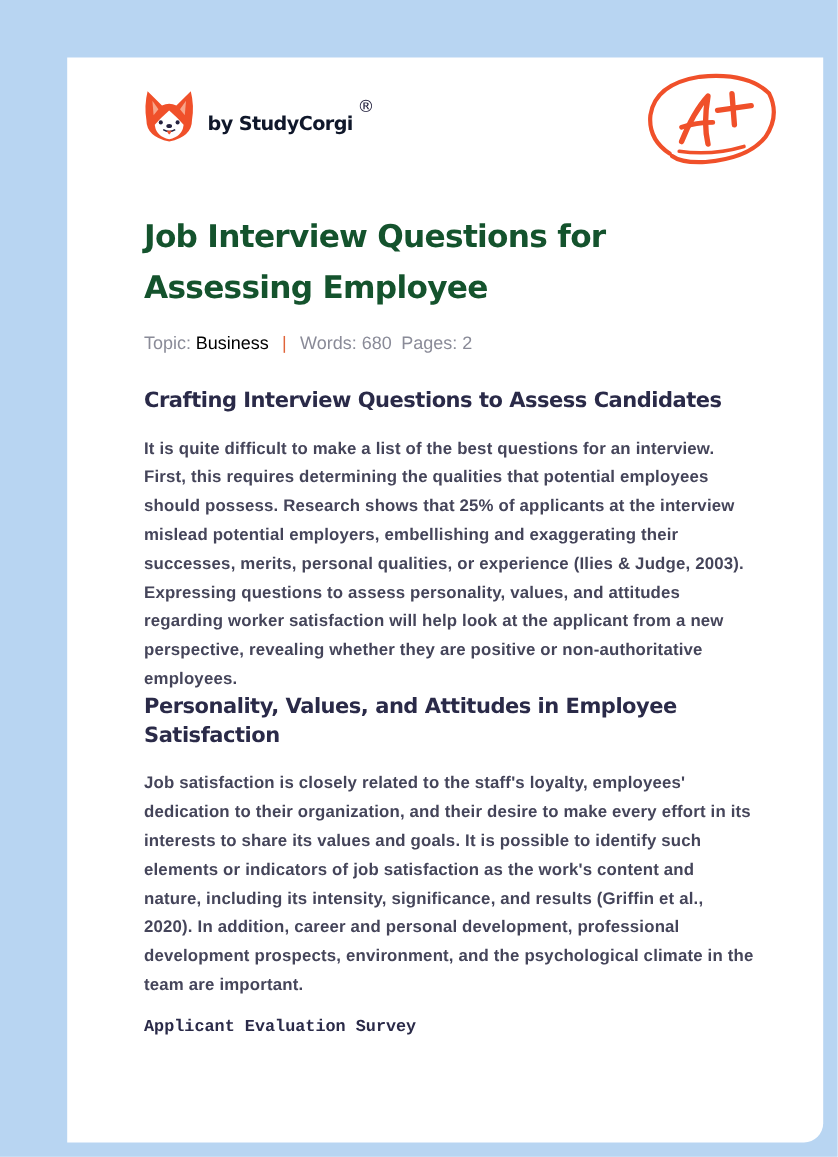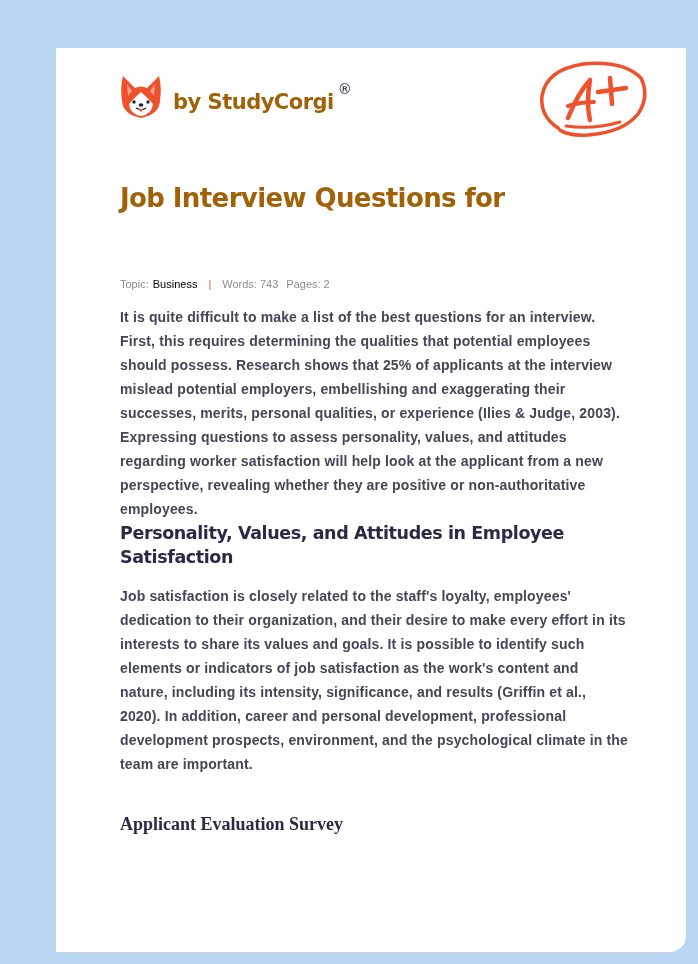--- a/index.html
+++ b/index.html
@@ -22,65 +22,65 @@
   }
   .logo {
     position: absolute; left: 64px; top: 26px;
     display: flex; align-items: center;
   }
   .logo-icon { width: 42px; height: 46px; display: block; }
   .logo-text {
     margin-left: 11px;
     font-family: "DejaVu Sans", sans-serif;
     font-weight: bold;
-    font-size: 21px;
-    color: #a16207;
+    font-size: 16px;
+    color: #0f172a;
     letter-spacing: -0.5px;
     position: relative; top: 5px;
   }
   .logo-reg {
     font-family: "DejaVu Sans", sans-serif;
     font-size: 14px; color: #24223f;
     position: relative; top: -8px; margin-left: 4px;
   }
   .grade {
     position: absolute; left: 482px; top: 10px;
     width: 110px; height: 82px;
   }
   .content { position: absolute; left: 64px; top: 130px; width: 510px; }
   h1 {
     margin: 0;
     font-family: "DejaVu Sans", sans-serif;
     font-weight: bold;
     font-size: 26px;
     line-height: 41.5px;
-    color: #a16207;
+    color: #14532d;
     letter-spacing: -0.6px;
   }
   .meta {
     margin-top: 17px;
-    font-size: 11px; color: #8a8b98;
+    font-size: 15px; color: #8a8b98;
     display: flex; align-items: center;
     font-family: "Liberation Sans", sans-serif;
   }
   .meta .topic-val { color: #000000; margin-left: 4px; }
   .meta .sep { color: #e0643a; margin: 0 11px; }
   .meta .pages { margin-left: 8px; }
   h2 {
     margin: 0;
     font-family: "DejaVu Sans", sans-serif;
     font-weight: bold;
     font-size: 17.5px;
     line-height: 24px;
     color: #2a2a48;
     letter-spacing: -0.4px;
   }
   h2.s1 { margin-top: 27px; }
   h2.s2 { }
-  h2.s3 { margin-top: 36px; font-family: Liberation Serif, serif; font-size: 18px; letter-spacing: 0; }
+  h2.s3 { margin-top: 12px; font-family: Liberation Mono, monospace; font-size: 14px; letter-spacing: 0; }
   p {
     margin: 15px 0 0 0;
     font-family: "Liberation Sans", sans-serif;
     font-size: 14px;
     line-height: 24px;
     color: #45455a;
     letter-spacing: 0.15px;
     font-weight: bold;
   }
 </style>
@@ -110,31 +110,32 @@
       <path d="M30 48 Q42 44 56 44" stroke="#f0502a" stroke-width="4" fill="none" stroke-linecap="round"></path>
       <path d="M60 34 L88 30" stroke="#f0502a" stroke-width="4.5" fill="none" stroke-linecap="round"></path>
       <path d="M72 20 L74 46" stroke="#f0502a" stroke-width="4.5" fill="none" stroke-linecap="round"></path>
       <path d="M28 68 Q55 72 82 64" stroke="#f0502a" stroke-width="3" fill="none" stroke-linecap="round"></path>
     </svg>
   </div>
 
   <div class="content">
     <h1>
       <span>Job Interview Questions for</span><br>
-      <br>
+      <span>Assessing Employee</span><br>
     </h1>
 
     <div class="meta">
       <span>Topic:</span>
       <span class="topic-val">Business</span>
       <span class="sep">|</span>
-      <span>Words: 743</span>
+      <span>Words: 680</span>
       <span class="pages">Pages: 2</span>
     </div>
 
+    <h2 class="s1">Crafting Interview Questions to Assess Candidates</h2>
     <p>It is quite difficult to make a list of the best questions for an interview. First, this requires determining the qualities that potential employees should possess. Research shows that 25% of applicants at the interview mislead potential employers, embellishing and exaggerating their successes, merits, personal qualities, or experience (Ilies &amp; Judge, 2003). Expressing questions to assess personality, values, and attitudes regarding worker satisfaction will help look at the applicant from a new perspective, revealing whether they are positive or non-authoritative employees.</p>
 
     <h2 class="s2">Personality, Values, and Attitudes in Employee Satisfaction</h2>
     <p>Job satisfaction is closely related to the staff's loyalty, employees' dedication to their organization, and their desire to make every effort in its interests to share its values and goals. It is possible to identify such elements or indicators of job satisfaction as the work's content and nature, including its intensity, significance, and results (Griffin et al., 2020). In addition, career and personal development, professional development prospects, environment, and the psychological climate in the team are important.</p>
 
     <h2 class="s3">Applicant Evaluation Survey</h2>
   </div>
 </div>
 
 </body></html>

